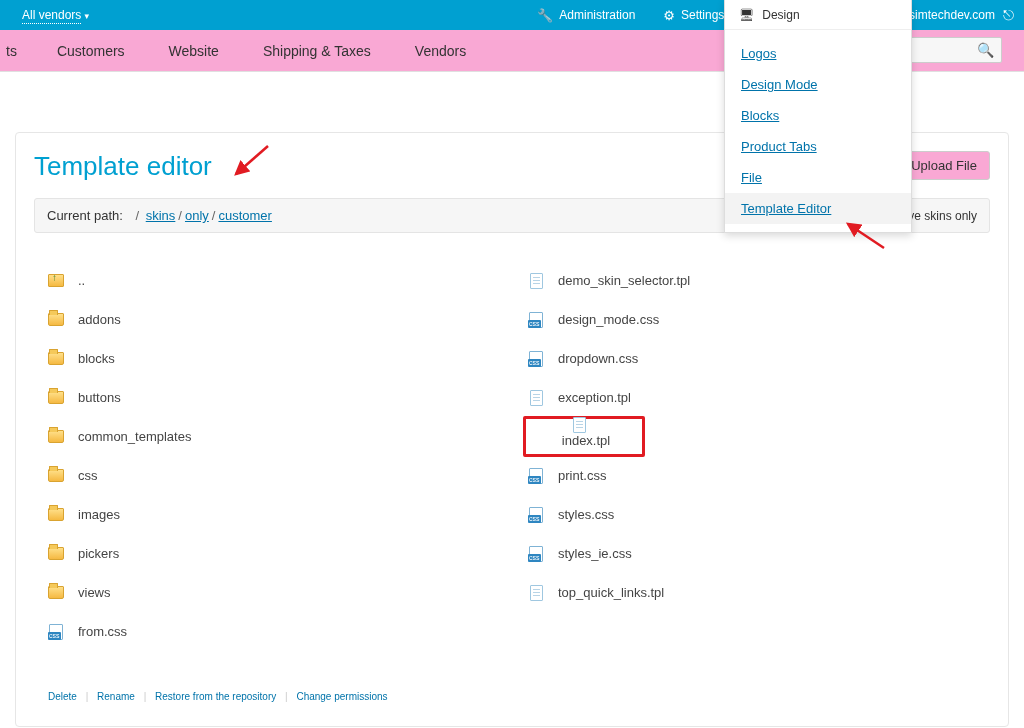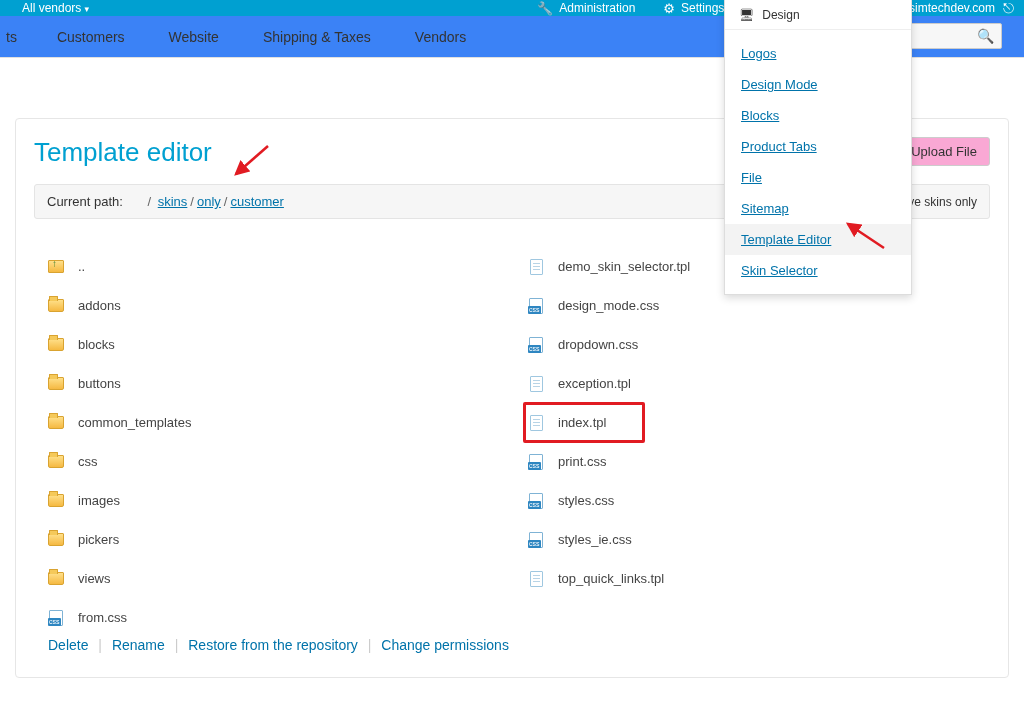--- a/index.html
+++ b/index.html
@@ -1,75 +1,75 @@
 <!DOCTYPE html>
 <html><head>
 <meta charset="utf-8">
 <style>
   * { box-sizing: border-box; margin: 0; padding: 0; }
   body { font-family: Arial, Helvetica, sans-serif; font-size: 13px; color: #333; background: #fff; }
   
   
-  .topbar { background: #00a0d1; height: 16px; display: flex; align-items: center; justify-content: space-between; color: #fff; font-size: 12px; position: relative; }
+  .topbar { background: #00a0d1; height: 30px; display: flex; align-items: center; justify-content: space-between; color: #fff; font-size: 12px; position: relative; }
   .topbar-left { padding-left: 22px; }
   .topbar-left .vendors { border-bottom: 1px dotted #fff; padding-bottom: 1px; cursor: pointer; }
   .topbar-left .caret { font-size: 9px; margin-left: 3px; }
   .topbar-right { display: flex; align-items: center; height: 100%; }
   .topbar-link { display: flex; align-items: center; height: 100%; padding: 0 14px; color: #fff; text-decoration: none; font-size: 12px; }
   .topbar-link .ticon { margin-right: 6px; font-size: 13px; }
   .topbar-link.active { background: #fff; color: #333; }
   .topbar-user { padding: 0 10px 0 14px; display:flex; align-items:center; }
   .logout-icon { margin-left: 8px; font-size: 14px; }
   
   
-  .navbar { background: #3b82f6; border-bottom: 1px solid #e0e0e0; height: 42px; display: flex; align-items: center; position: relative; }
+  .navbar { background: #f9a8d4; border-bottom: 1px solid #e0e0e0; height: 42px; display: flex; align-items: center; position: relative; }
   .nav-item { padding: 0 22px; color: #333; font-size: 14px; cursor: pointer; }
   .nav-item.first { padding-left: 6px; padding-right: 18px; }
   .search-box { position: absolute; right: 22px; top: 7px; width: 120px; height: 26px; border: 1px solid #ccc; border-radius: 2px; background: #f7f7f7; display:flex; align-items:center; justify-content:flex-end; padding-right:6px; }
   .search-icon { color: #888; font-size: 14px; }
   
   
   .content { margin: 60px 15px 20px 15px; background: #fff; border: 1px solid #e6e6e6; border-radius: 4px; padding: 18px 18px 24px 18px; min-height: 560px; position:relative; }
   .page-title { color: #00a0d1; font-size: 26px; font-weight: normal; margin-bottom: 16px; }
   
   .toolbar { position: absolute; top: 18px; right: 18px; display: flex; gap: 8px; }
   .tbtn { background: #f9a8d4; border: 1px solid #ccc; border-radius: 3px; padding: 6px 12px; font-size: 13px; color: #333; cursor: pointer; display:flex; align-items:center; }
   .tbtn .plus { font-weight:bold; margin-right:5px; color:#555; }
   
   .path-bar { background: #f6f6f6; border: 1px solid #e4e4e4; border-radius: 3px; padding: 9px 12px; font-size: 13px; color: #333; margin-bottom: 10px; display:flex; align-items:center; }
-  .path-label { margin-right: 20px; }
+  .path-label { margin-right: 8px; }
   .path-link { color: #0073aa; text-decoration: underline; margin: 0 2px; }
   .path-sep { color: #666; margin: 0 1px; }
   .active-skins { margin-left: auto; font-size: 12px; color: #333; }
   
   
   .file-columns { display: flex; gap: 40px; margin-top: 28px; margin-left: 14px; }
   .file-col { flex: 1; max-width: 440px; }
   .file-row { display: flex; align-items: center; height: 39px; font-size: 13px; color: #444; }
-  .file-row.highlighted { outline: 3px solid #e11b22; outline-offset: -2px; border-radius:1px; width: 120px; padding-left:4px; margin-left:-4px; }
+  .file-row.highlighted { outline: 3px solid #e11b22; outline-offset: -2px; border-radius:1px; width: 120px; padding-left:4px; margin-left:-4px;flex-direction:column; }
   .ficon { width: 16px; height: 16px; margin-right: 14px; display: inline-flex; align-items:center; justify-content:center; }
   
   
   .folder-ic { width:16px; height:13px; background: linear-gradient(#ffe08a,#f5b942); border-radius: 1px 1px 2px 2px; position:relative; border:1px solid #d9a330; }
   .folder-ic::before { content:""; position:absolute; top:-4px; left:0; width:7px; height:4px; background:#f5c95a; border:1px solid #d9a330; border-bottom:none; border-radius:1px 1px 0 0;}
   
   
   .up-ic { width:16px; height:13px; background: linear-gradient(#ffe08a,#f5b942); border-radius: 1px; border:1px solid #d9a330; position:relative; }
   .up-ic::after { content:"↑"; position:absolute; top:-3px; left:3px; font-size:10px; color:#3a7d2c; font-weight:bold; }
   
   
   .doc-ic { width:13px; height:16px; background:#fff; border:1px solid #9fc7e0; border-radius:1px; position:relative; }
   .doc-ic::before { content:""; position:absolute; top:3px; left:2px; right:2px; height:1px; background:#b8d4e6; box-shadow: 0 3px 0 #b8d4e6, 0 6px 0 #b8d4e6; }
   
   
   .css-ic { width:14px; height:16px; background:#fff; border:1px solid #7fb3d5; border-radius:1px; position:relative; }
   .css-ic::after { content:"css"; position:absolute; bottom:-1px; left:-2px; background:#2e86c1; color:#fff; font-size:7px; padding:0 1px; border-radius:1px; line-height:8px; }
   
   
-  .bottom-actions { margin-left: 14px; font-size: 14px; }
+  .bottom-actions { margin-top: 40px; margin-left: 14px; font-size: 10px; }
   .bottom-actions a { color: #0073aa; text-decoration: none; }
   .bottom-actions .asep { color: #ccc; margin: 0 6px; }
   
   
   .dropdown { position: absolute; top: 0; left: 724px; width: 188px; background:#fff; border:1px solid #ddd; border-top:none; box-shadow: 0 3px 8px rgba(0,0,0,0.15); z-index: 50; }
   .dropdown-header { height: 30px; display:flex; align-items:center; padding: 0 14px; font-size:12px; color:#333; border-bottom:1px solid #eee; }
   .dropdown-header .ticon { margin-right: 8px; font-size:12px; }
   .dropdown-body { padding: 8px 0; }
   .dd-item { display:block; padding: 8px 16px; color:#0073aa; text-decoration: underline; font-size: 13px; cursor:pointer; }
   .dd-item.active { background:#f3f3f3; }
@@ -120,23 +120,21 @@
   <div class="dropdown-header">
     <span class="ticon">🖥</span>
     <span>Design</span>
   </div>
   <div class="dropdown-body">
     <a class="dd-item">Logos</a>
     <a class="dd-item">Design Mode</a>
     <a class="dd-item">Blocks</a>
     <a class="dd-item">Product Tabs</a>
     <a class="dd-item">File</a>
-    <a class="dd-item">Sitemap</a>
     <a class="dd-item active">Template Editor</a>
-    <a class="dd-item">Skin Selector</a>
   </div>
 </div>
 
 <div class="content">
   <h1 class="page-title">Template editor</h1>
 
   <div class="toolbar">
     <div class="tbtn">
       <span class="plus">+</span>
       <span>Create</span>

